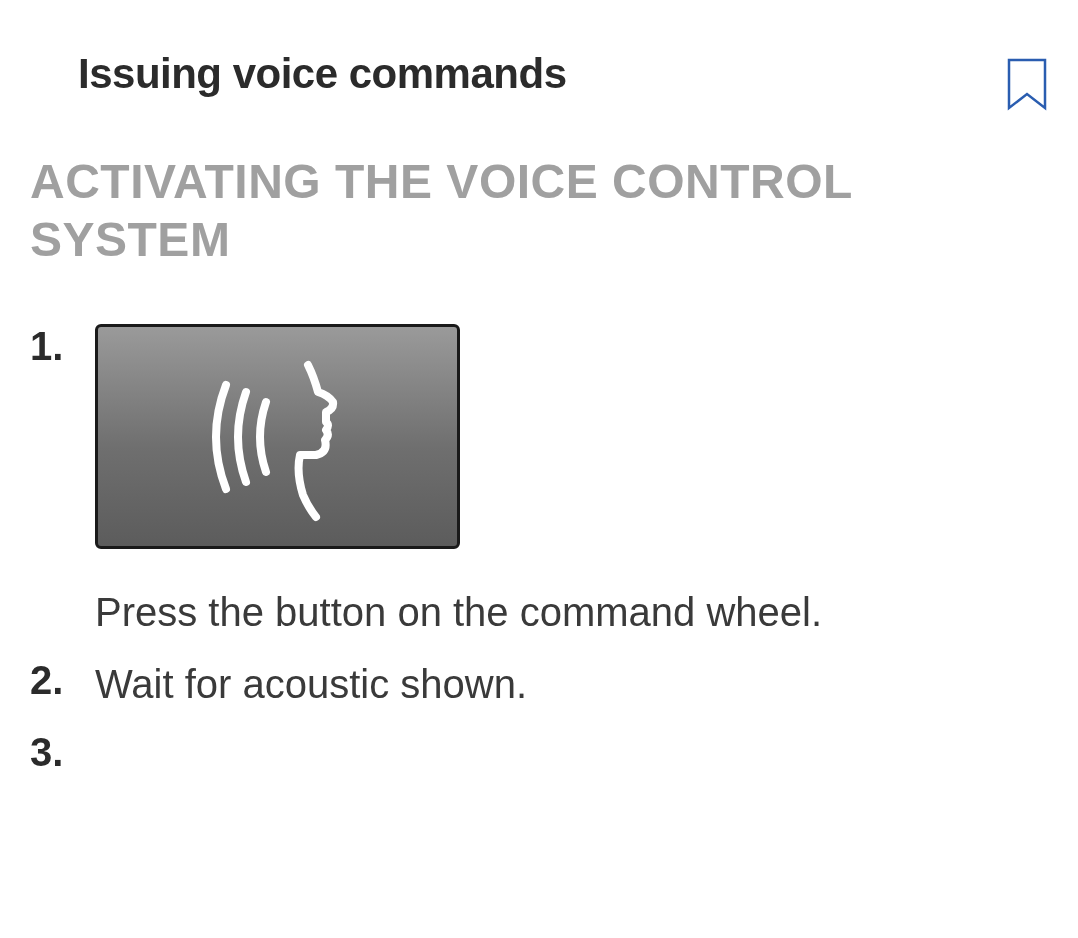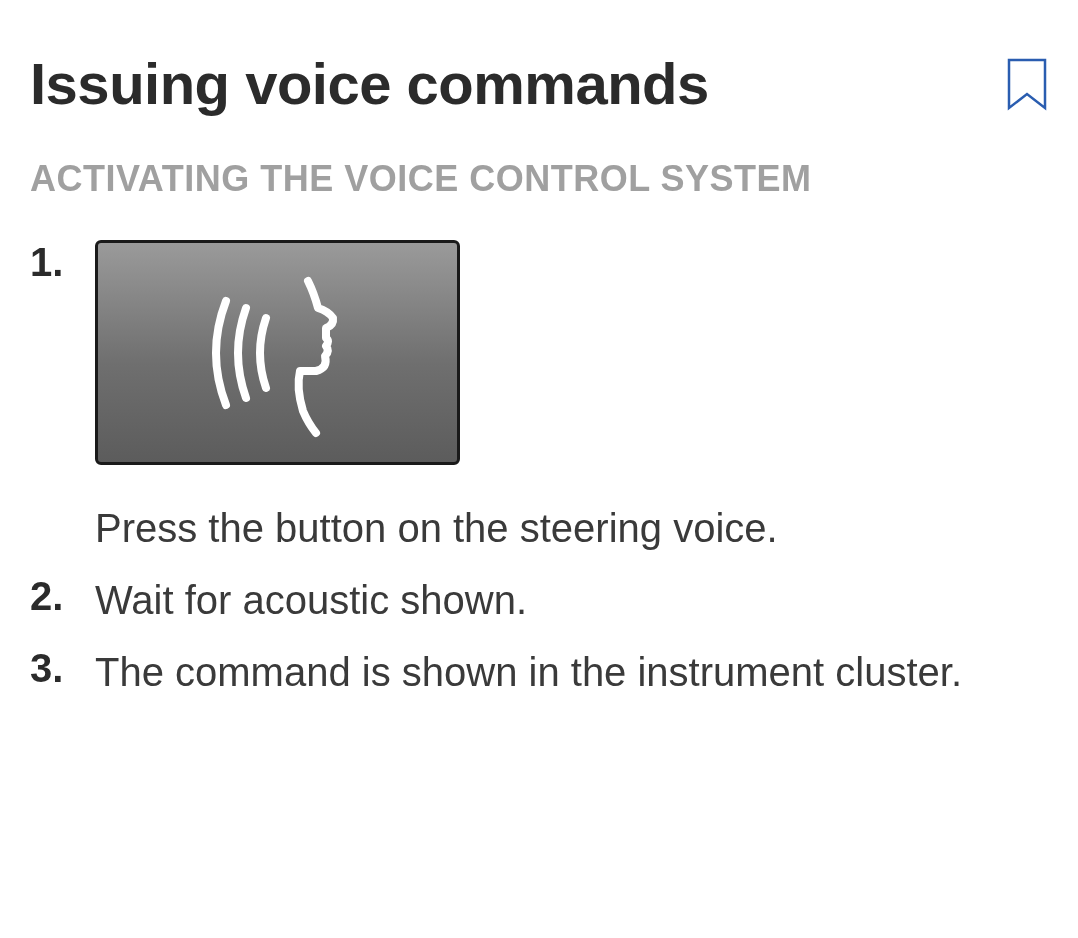--- a/index.html
+++ b/index.html
@@ -15,38 +15,39 @@
     padding: 50px 30px 30px 30px;
     color: #2b2b2b;
   }
   .header-row {
     display: flex;
     justify-content: space-between;
     align-items: flex-start;
     margin-bottom: 40px;
   }
   .page-title {
-    font-size: 58px;
+    font-size: 42px;
     font-weight: 700;
     color: #2b2b2b;
     letter-spacing: -0.5px;
+    margin-left: 48px;
   }
   .bookmark {
     width: 42px;
     height: 55px;
     cursor: pointer;
     flex-shrink: 0;
     margin-top: 8px;
   }
   .section-heading {
-    font-size: 36px;
+    font-size: 48px;
     font-weight: 700;
     color: #a0a0a0;
     letter-spacing: 0.5px;
-    margin-bottom: 40px;
+    margin-bottom: 56px;
     line-height: 1.2;
   }
   .steps {
     list-style: none;
     counter-reset: step;
   }
   .step {
     counter-increment: step;
     display: flex;
     align-items: flex-start;
@@ -125,31 +126,30 @@
                    Q 170 105 158 108
                    L 142 108
                    Q 138 125 145 148
                    Q 150 160 158 170"></path>
 
           <path d="M 108 55 Q 96 90 108 125"></path>
           <path d="M 88 45 Q 72 90 88 135"></path>
           <path d="M 68 38 Q 48 90 68 142"></path>
         </svg>
       </div>
-      <span class="step-text">Press the button on the steering voice.</span>
+      <span class="step-text">Press the button on the command wheel.</span>
     </div>
   </li>
 
   <li class="step">
     <span class="step-num">2</span>
     <div class="step-body">
       <span class="step-text">Wait for acoustic shown.</span>
     </div>
   </li>
 
   <li class="step">
     <span class="step-num">3</span>
     <div class="step-body">
-      <span class="step-note">The command is shown in the instrument cluster.</span>
     </div>
   </li>
 
 </ol>
 
 </body></html>

